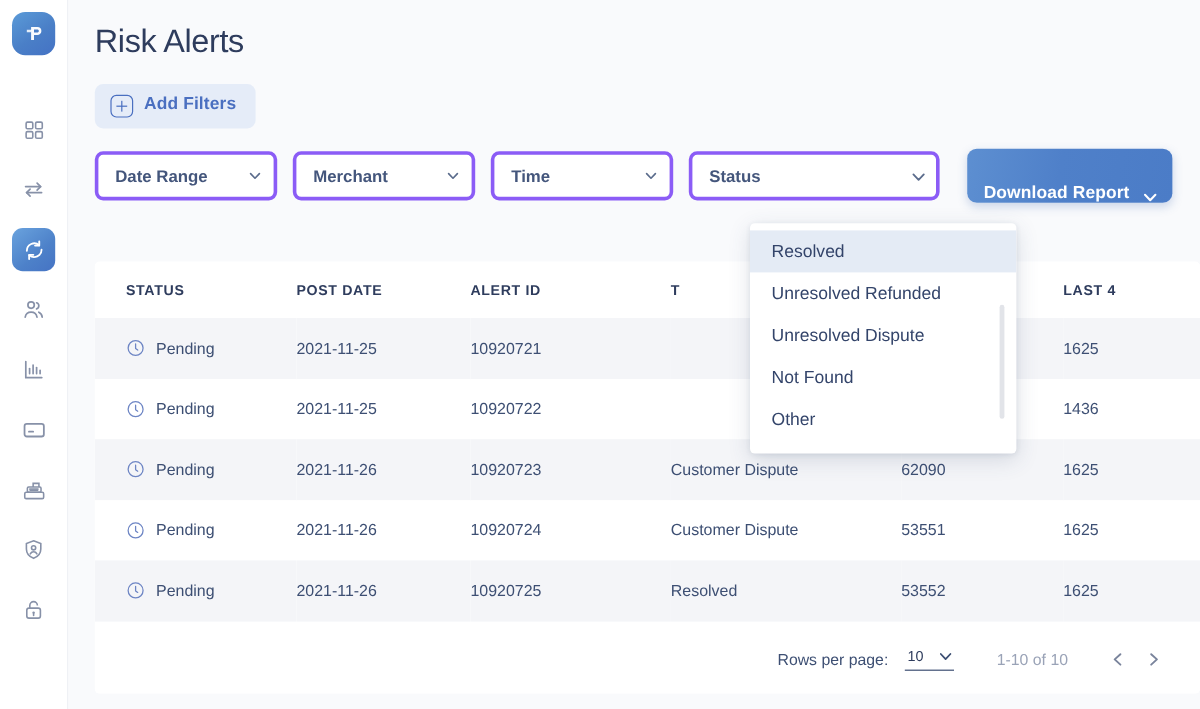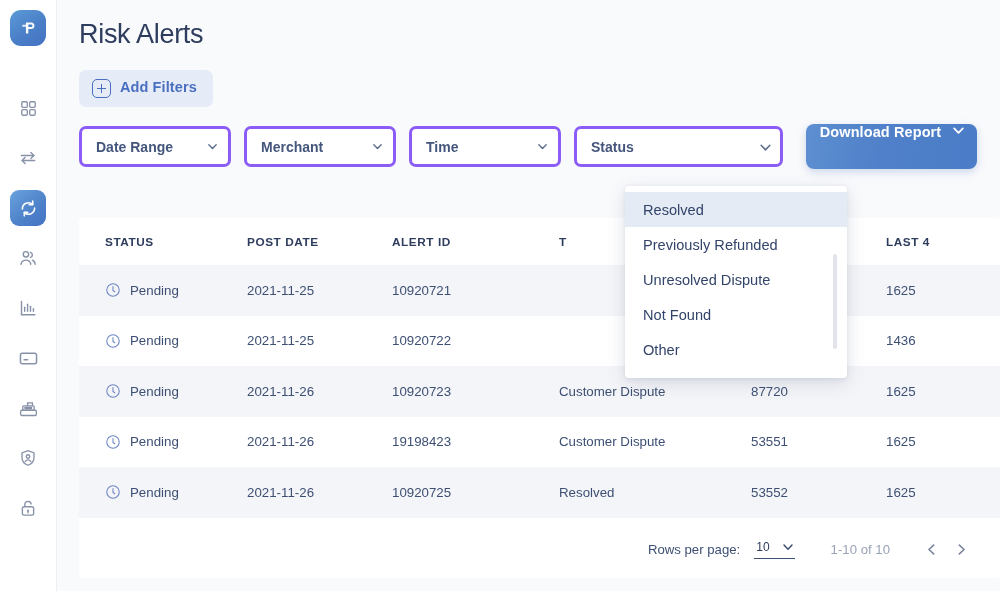--- a/index.html
+++ b/index.html
@@ -97,21 +97,21 @@
   .chev { width: 11px; height: 11px; flex: none; }
   .chev svg { display:block; }
 
   .download-btn {
     position: absolute;
     left: 727px; top: -2px;
     width: 171px; height: 45px;
     border-radius: 8px;
     background: linear-gradient(100deg, #5d8fd1 0%, #4f80c9 45%, #4b7cc7 100%);
     box-shadow: 0 3px 8px rgba(70,110,180,0.25);
-    display: flex; align-items: flex-start; justify-content: center; gap: 11px;
+    display: flex; align-items: flex-end; justify-content: center; gap: 11px;
     cursor: pointer; border: none;
   }
   .download-btn .dl-label {
     font-size: 14.5px; font-weight: 700; color: #ffffff; letter-spacing: 0.1px;
   }
 
   
   .table-card {
     position: absolute;
     left: 22px; top: 218px;
@@ -417,38 +417,38 @@
                       <circle cx="9" cy="9" r="7"></circle>
                       <path d="M9 5.2v4.3l2 1.4" stroke-linecap="round" stroke-linejoin="round"></path>
                     </svg>
                 </span>
                 <span>Pending</span>
               </span>
             </td>
             <td class="c-date">2021-11-26</td>
             <td class="c-alert">10920723</td>
             <td class="c-type">Customer Dispute</td>
-            <td class="c-txn">87720</td>
+            <td class="c-txn">62090</td>
             <td class="c-last">1625</td>
           </tr>
 
           <tr>
             <td class="c-status">
               <span class="status-cell">
                 <span class="pending-icon">
                   <svg width="16" height="16" viewBox="0 0 18 18" fill="none" stroke="#6d85c4" stroke-width="1.2">
                       <circle cx="9" cy="9" r="7"></circle>
                       <path d="M9 5.2v4.3l2 1.4" stroke-linecap="round" stroke-linejoin="round"></path>
                     </svg>
                 </span>
                 <span>Pending</span>
               </span>
             </td>
             <td class="c-date">2021-11-26</td>
-            <td class="c-alert">19198423</td>
+            <td class="c-alert">10920724</td>
             <td class="c-type">Customer Dispute</td>
             <td class="c-txn">53551</td>
             <td class="c-last">1625</td>
           </tr>
 
           <tr>
             <td class="c-status">
               <span class="status-cell">
                 <span class="pending-icon">
                   <svg width="16" height="16" viewBox="0 0 18 18" fill="none" stroke="#6d85c4" stroke-width="1.2">
@@ -492,21 +492,21 @@
           <svg width="13" height="13" viewBox="0 0 12 12" fill="none" stroke="currentColor" stroke-width="1.5" stroke-linecap="round" stroke-linejoin="round">
               <polyline points="4,2 8.4,6 4,10"></polyline>
             </svg>
         </button>
       </div>
     </div>
 
     
     <div class="dropdown">
       <div class="dd-item selected">Resolved</div>
-      <div class="dd-item">Previously Refunded</div>
+      <div class="dd-item">Unresolved Refunded</div>
       <div class="dd-item">Unresolved Dispute</div>
       <div class="dd-item">Not Found</div>
       <div class="dd-item">Other</div>
       <div class="dd-scroll"></div>
     </div>
 
   </div>
 </div>
 
 </body></html>

